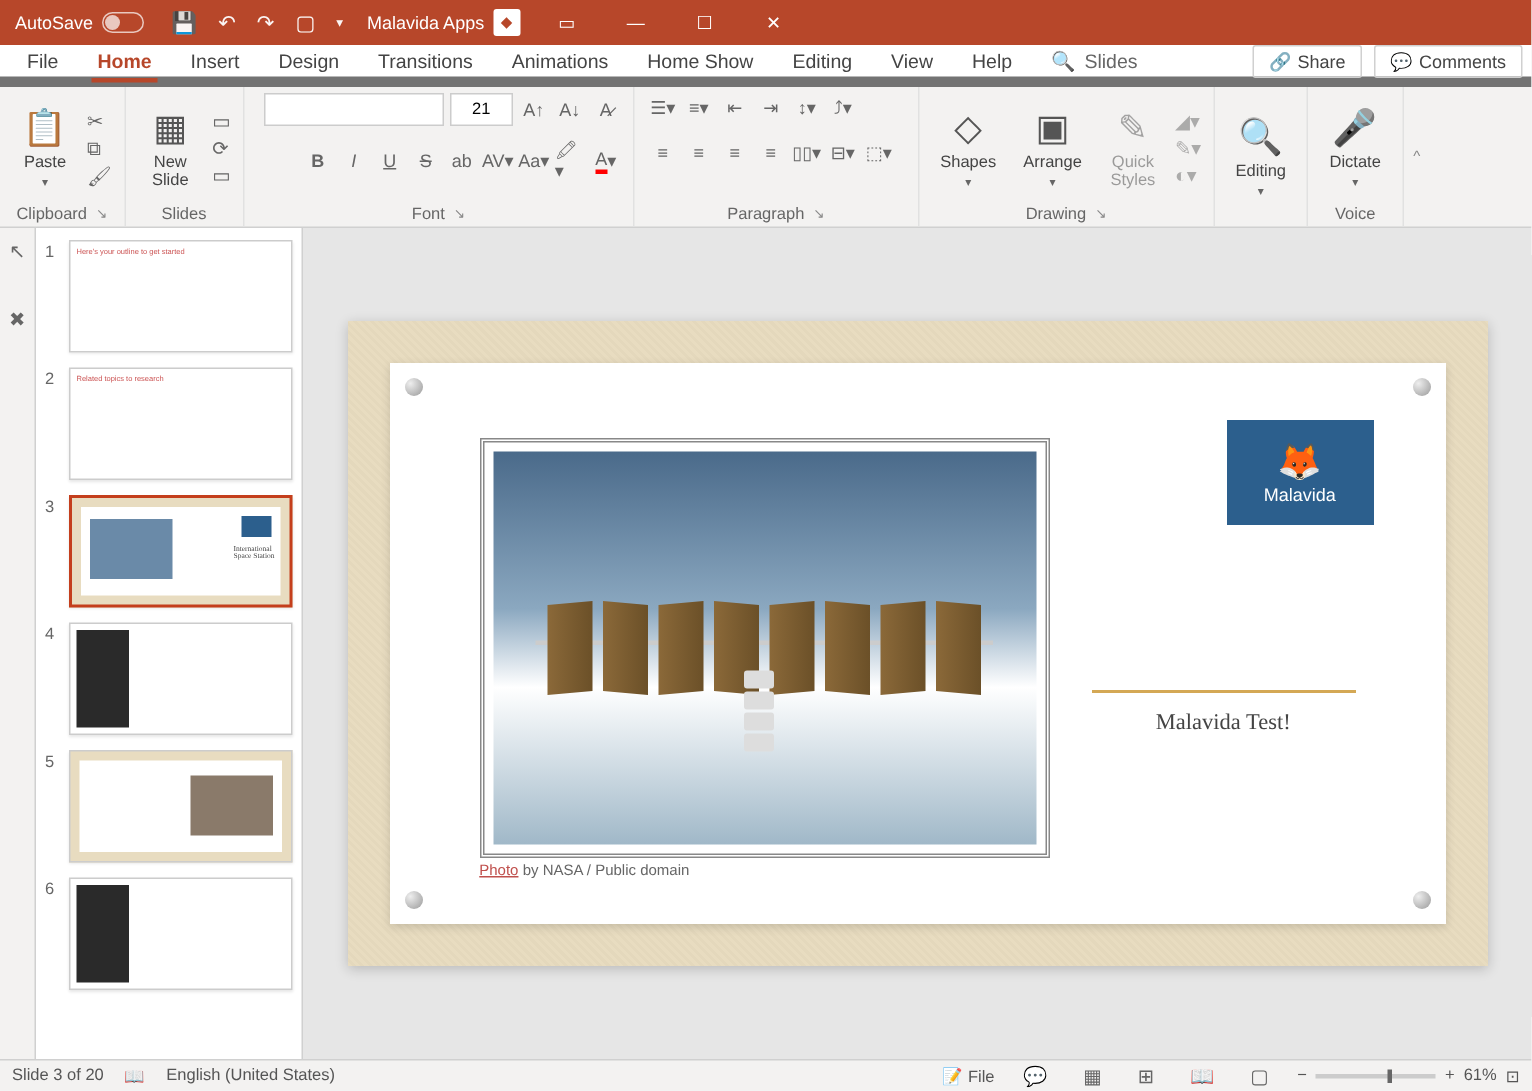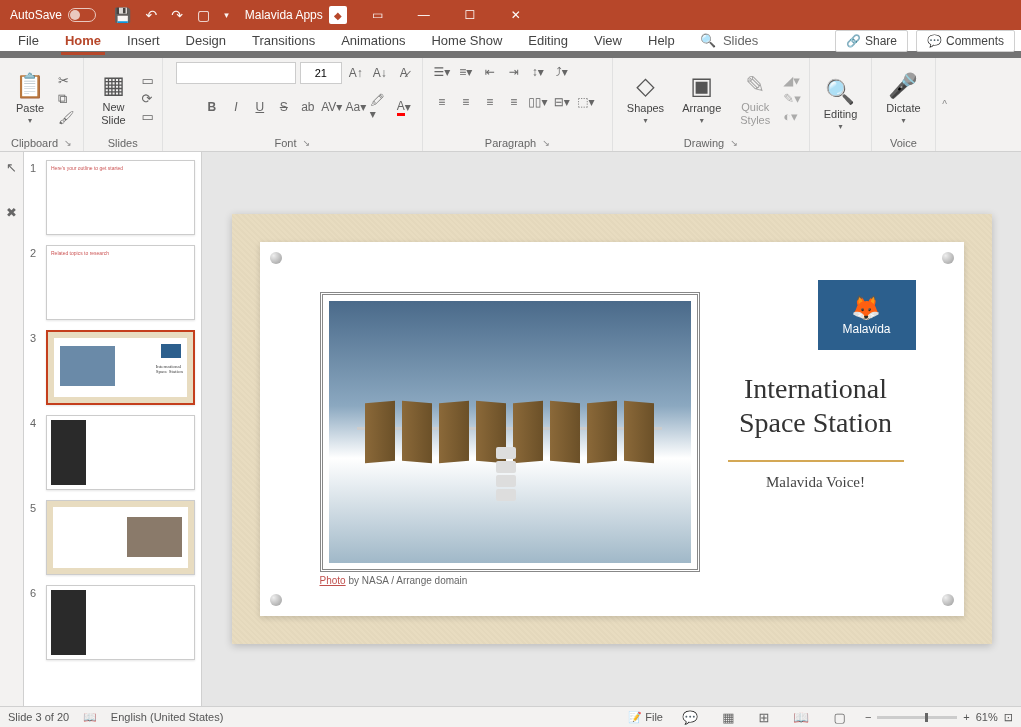--- a/index.html
+++ b/index.html
@@ -18,21 +18,21 @@
 .tabs{height:28px;background:#fff;display:flex;align-items:center;padding:4px 6px;gap:2px;border-bottom:7px solid #737373}
 .tabs .tab{padding:4px 12px;color:#444;font-size:13px}
 .tabs .tab.active{color:#B7472A;font-weight:600;position:relative}
 .tabs .tab.active::after{content:"";position:absolute;bottom:-3px;left:8px;right:8px;height:3px;background:#B7472A}
 .tabs .spacer{flex:1}
 .tabs .search{display:flex;align-items:center;gap:6px;color:#666;font-size:13px;padding:0 12px}
 .tabs .btn{border:1px solid #d0d0d0;padding:3px 10px;border-radius:2px;color:#444;font-size:12px;display:flex;align-items:center;gap:4px}
 .ribbon{height:94px;background:#f3f2f1;display:flex;border-bottom:1px solid #d0d0d0}
 .rgroup{border-right:1px solid #e1e1e1;display:flex;flex-direction:column;justify-content:space-between;padding:4px 8px 2px}
 .rgroup .content{display:flex;gap:6px;flex:1;align-items:center}
-.rgroup .label{text-align:center;font-size:11px;color:#666;padding-top:2px;display:flex;justify-content:center;align-items:center;gap:6px}
+.rgroup .label{text-align:center;font-size:11px;color:#666;padding-top:2px;display:flex;justify-content:center;align-items:flex-start;gap:6px}
 .rgroup .label .dlg{font-size:9px;color:#888}
 .bigbtn{display:flex;flex-direction:column;align-items:center;justify-content:center;gap:2px;padding:4px 6px;min-width:44px}
 .bigbtn .icon{font-size:24px;color:#555}
 .bigbtn .txt{font-size:11px;color:#444;text-align:center;line-height:1.1}
 .bigbtn .arrow{font-size:8px;color:#666}
 .stackbtns{display:flex;flex-direction:column;gap:3px;font-size:13px;color:#666}
 .fontrow{display:flex;gap:4px;align-items:center;margin-bottom:6px}
 .fontname{width:120px;height:22px;border:1px solid #ccc;background:#fff;padding:0 4px;font-size:11px}
 .fontsize{width:42px;height:22px;border:1px solid #ccc;background:#fff;padding:0 4px;font-size:11px;text-align:center}
 .fbtn{width:20px;height:22px;display:flex;align-items:center;justify-content:center;font-size:12px;color:#666}
@@ -349,28 +349,27 @@
                   <div class="panel"></div>
                 </div>
               <div class="iss-mod">
                   <div class="m"></div>
                   <div class="m"></div>
                   <div class="m"></div>
                   <div class="m"></div>
                 </div>
             </div>
           </div>
-          <div class="caption"><a>Photo</a><span> by NASA / Arrange domain</span></div>
+          <div class="caption"><a>Photo</a><span> by NASA / Public domain</span></div>
           <div class="logo">
               <div class="fox">🦊</div>
               <div>Malavida</div>
             </div>
-          <div class="stitle">International Space Station</div>
           <div class="divider"></div>
-          <div class="subtitle">Malavida Voice!</div>
+          <div class="subtitle">Malavida Test!</div>
         </div>
       </div>
     </div>
   </div>
 </div>
 
 <div class="statusbar">
   <span>Slide 3 of 20</span>
   <span>📖</span>
   <span>English (United States)</span>

